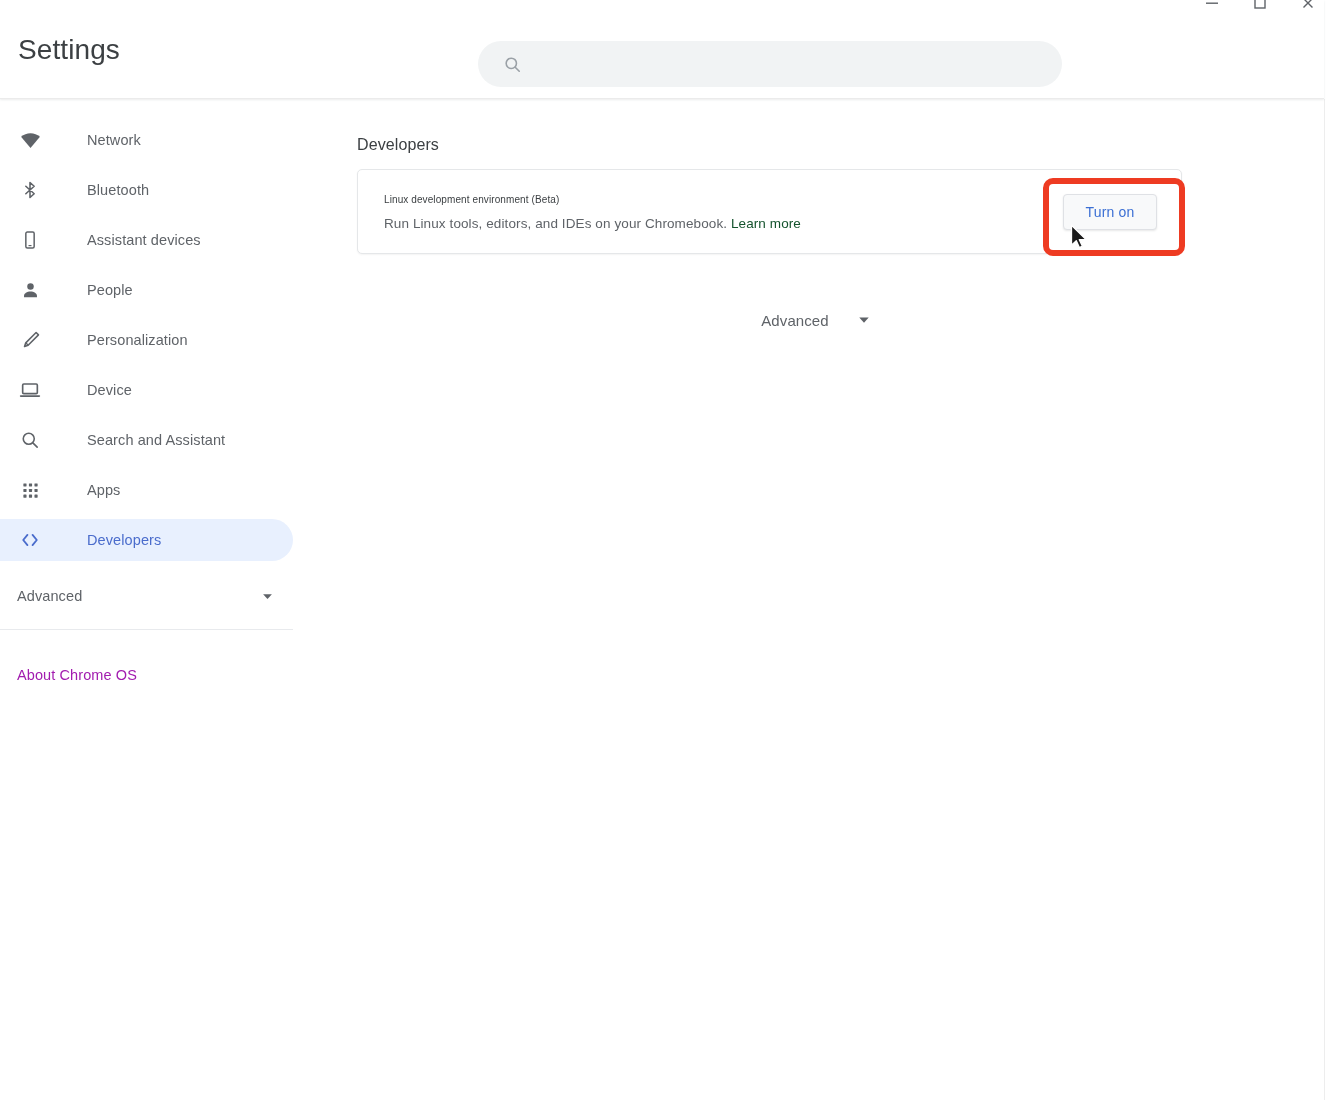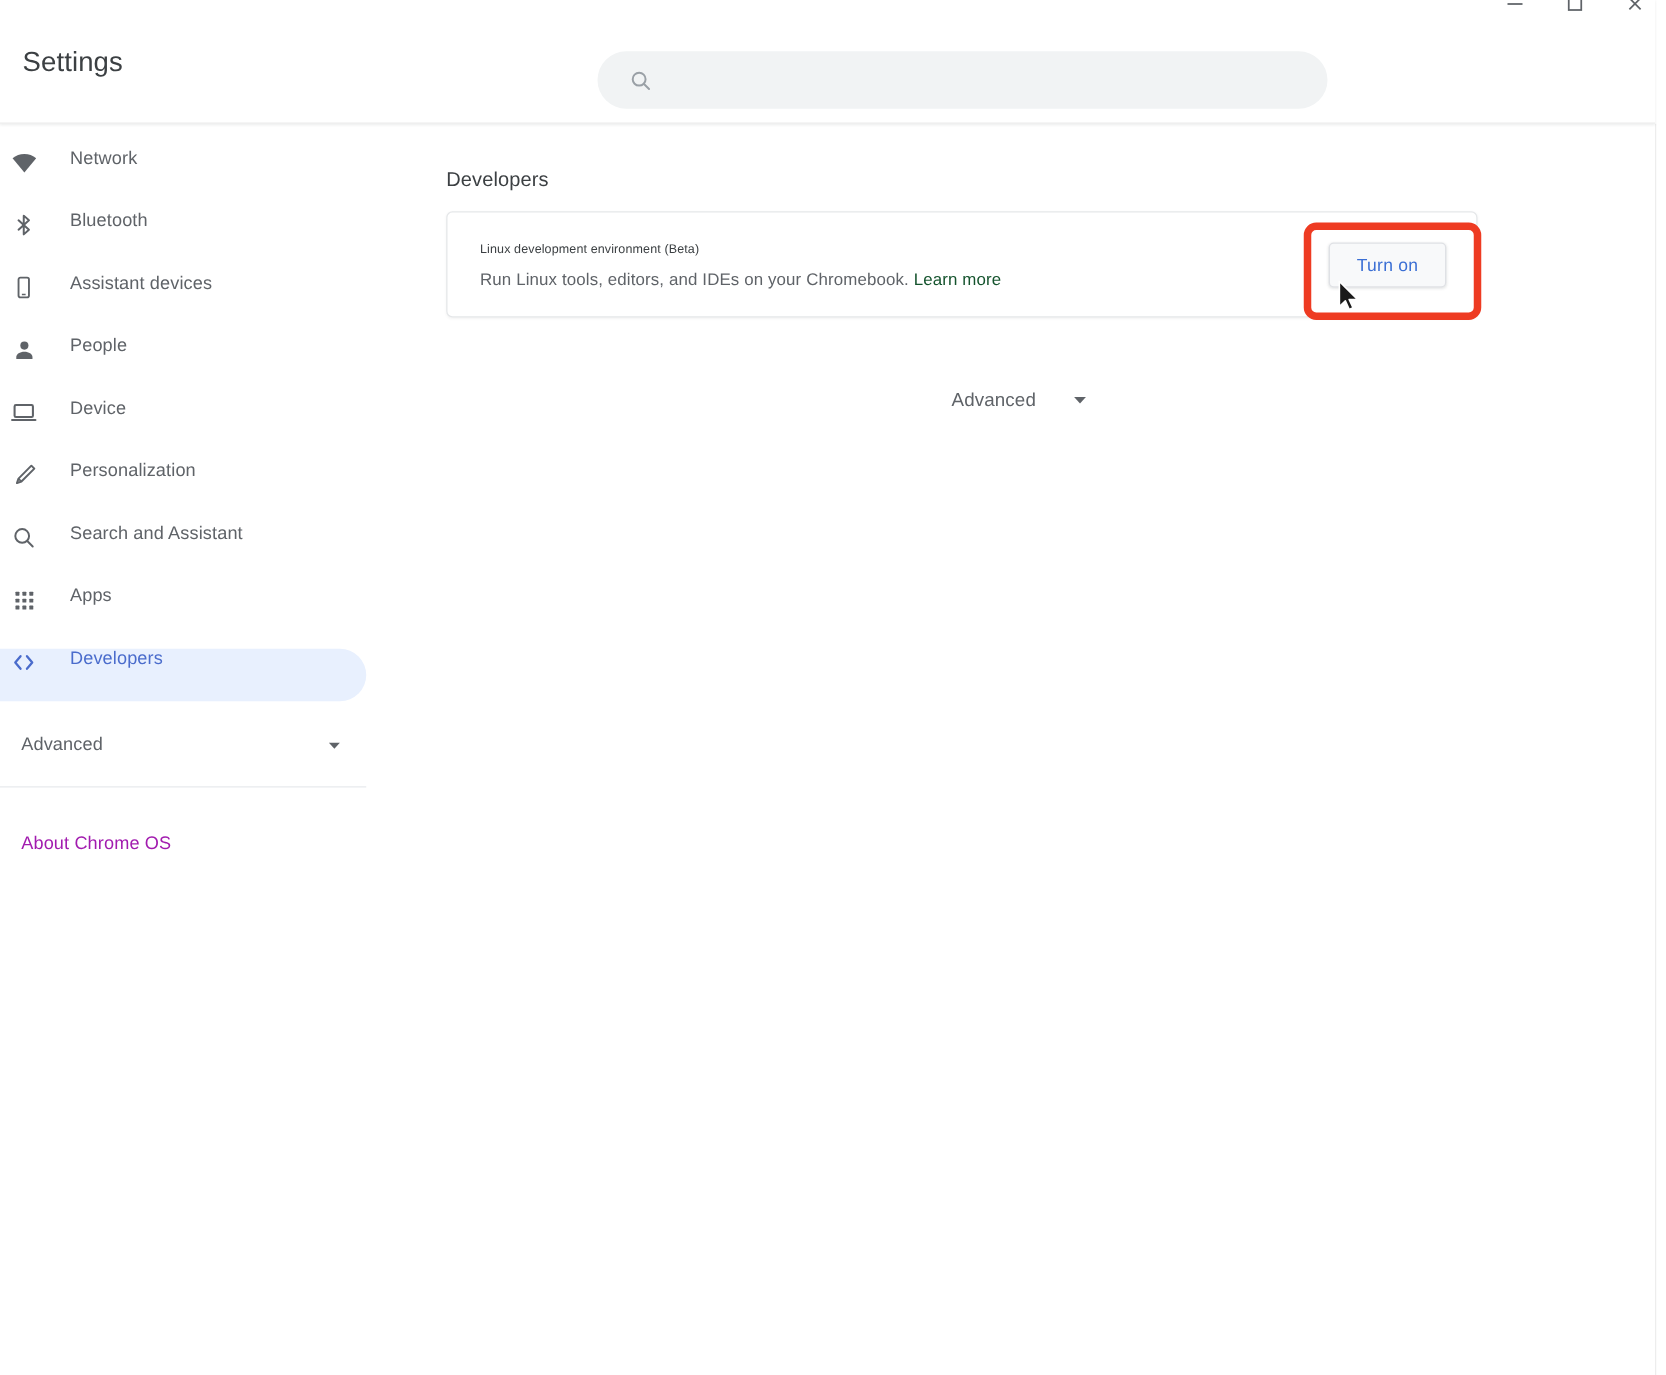--- a/index.html
+++ b/index.html
@@ -48,21 +48,21 @@
     background: #ffffff;
     border-bottom: 1px solid #ebebeb;
     box-shadow: 0 1px 2px rgba(60,64,67,0.10);
     z-index: 20;
   }
   .settings-title {
     position: absolute;
     left: 18px;
     top: 50px;
     transform: translateY(-50%);
-    font-size: 22px;
+    font-size: 28px;
     font-weight: 500;
     color: #3c4043;
     letter-spacing: 0.1px;
   }
   .search-box {
     position: absolute;
     left: 478px;
     top: 41px;
     width: 584px;
     height: 46px;
@@ -99,29 +99,30 @@
     top: 99px;
     width: 310px;
     bottom: 0;
     background: #ffffff;
     padding-top: 12px;
     z-index: 10;
   }
   .nav-item {
     position: relative;
     display: flex;
-    align-items: flex-start;
+    align-items: center;
     height: 42px;
     margin: 8px 0;
-    padding-left: 8px;
+    padding-left: 19px;
     width: 293px;
     border-top-right-radius: 21px;
     border-bottom-right-radius: 21px;
     cursor: pointer;
     color: #5f6368;
+    gap: 20px;
   }
   .nav-item .nav-icon {
     width: 22px; height: 22px;
     flex: none;
     display: flex; align-items: center; justify-content: center;
     color: #5f6368;
   }
   .nav-item .nav-label {
     margin-left: 26px;
     font-size: 14.5px;
@@ -370,36 +371,36 @@
         <svg width="21" height="21" viewBox="0 0 24 24" fill="currentColor">
           <circle cx="12" cy="7.4" r="3.7"></circle>
           <path d="M12 13 c-4.1 0-7.4 2.2-7.4 4.9 V19.6 H19.4 V17.9 C19.4 15.2 16.1 13 12 13 Z"></path>
         </svg>
       </span>
       <span class="nav-label">People</span>
     </div>
 
     <div class="nav-item">
       <span class="nav-icon">
+        <svg width="21" height="21" viewBox="0 0 24 24" fill="none" stroke="currentColor" stroke-width="1.8" stroke-linejoin="round">
+          <path d="M18.4 2.9 L21.1 5.6 L9.3 17.4 L5.2 18.8 L6.6 14.7 Z"></path>
+          <path d="M6.6 14.7 L9.3 17.4" stroke-width="1.6"></path>
+        </svg>
+      </span>
+      <span class="nav-label">Personalization</span>
+    </div>
+
+    <div class="nav-item">
+      <span class="nav-icon">
         <svg width="22" height="22" viewBox="0 0 24 24" fill="none" stroke="currentColor" stroke-width="1.8">
           <rect x="4" y="5.5" width="16" height="10.5" rx="1.2"></rect>
           <path d="M1.8 18.6 H22.2" stroke-width="1.8" stroke-linecap="round"></path>
         </svg>
       </span>
       <span class="nav-label">Device</span>
-    </div>
-
-    <div class="nav-item">
-      <span class="nav-icon">
-        <svg width="21" height="21" viewBox="0 0 24 24" fill="none" stroke="currentColor" stroke-width="1.8" stroke-linejoin="round">
-          <path d="M18.4 2.9 L21.1 5.6 L9.3 17.4 L5.2 18.8 L6.6 14.7 Z"></path>
-          <path d="M6.6 14.7 L9.3 17.4" stroke-width="1.6"></path>
-        </svg>
-      </span>
-      <span class="nav-label">Personalization</span>
     </div>
 
     <div class="nav-item">
       <span class="nav-icon">
         <svg width="20" height="20" viewBox="0 0 24 24" fill="none" stroke="currentColor" stroke-width="1.9" stroke-linecap="round">
           <circle cx="10.5" cy="10.5" r="6.6"></circle>
           <line x1="15.4" y1="15.4" x2="20.6" y2="20.6"></line>
         </svg>
       </span>
       <span class="nav-label">Search and Assistant</span>

